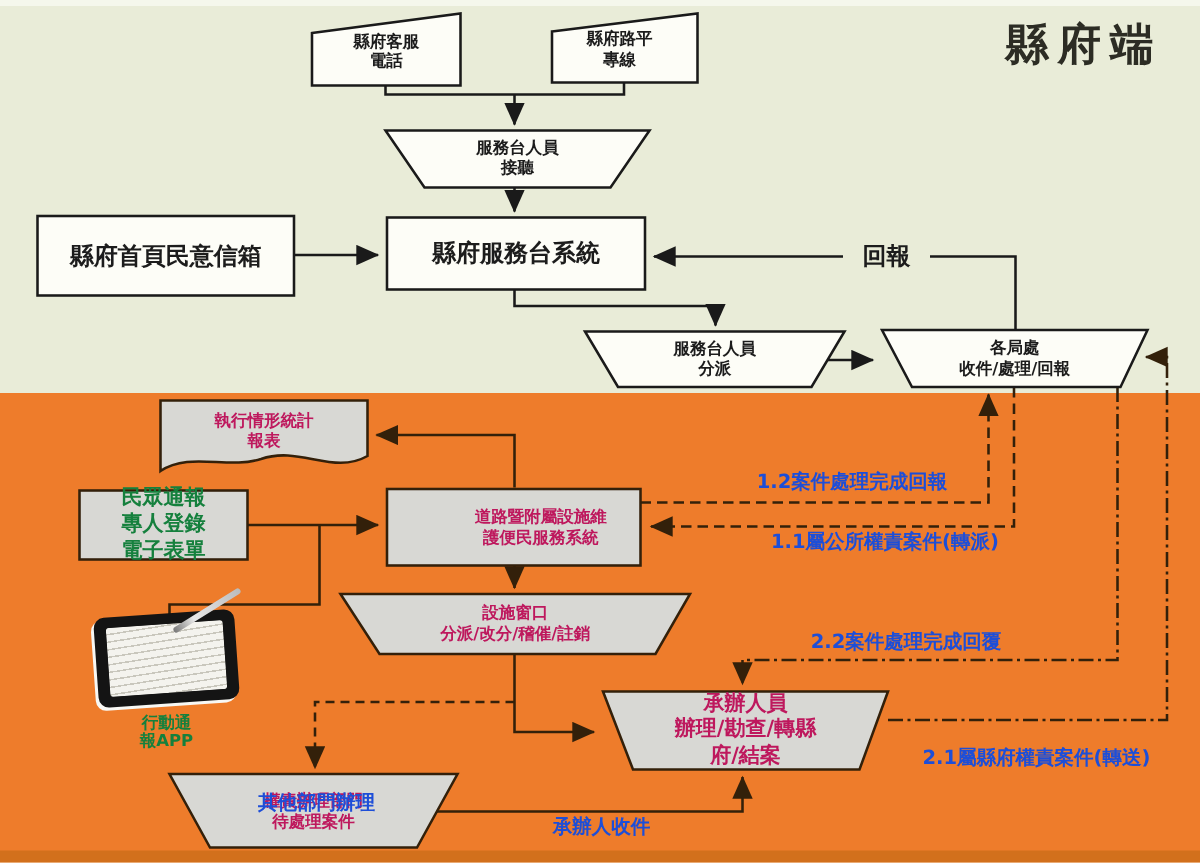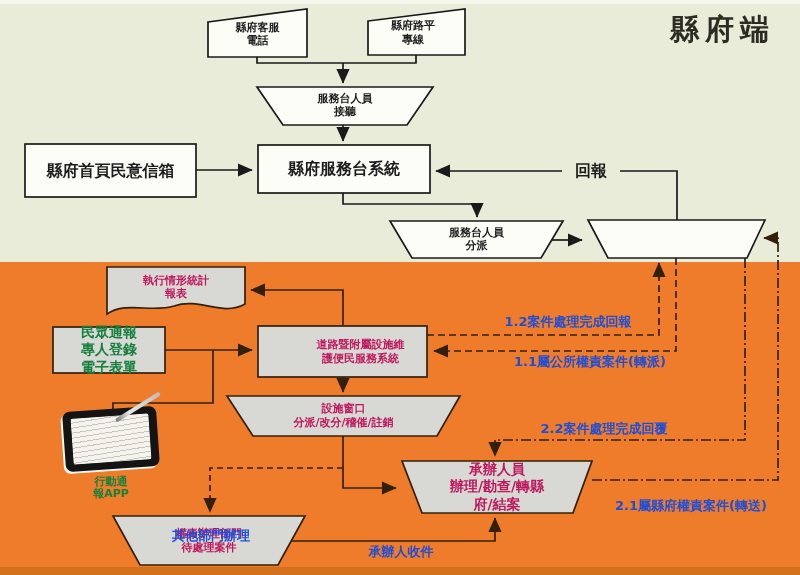--- a/index.html
+++ b/index.html
@@ -106,20 +106,22 @@
   <div class="txt n15" style="left:208px;top:13px;width:99px;height:42px;">縣府客服
 電話</div>
   <div class="txt n15" style="left:368px;top:12px;width:90px;height:41px;">縣府路平
 專線</div>
   <div class="txt n15" style="left:257px;top:86px;width:176px;height:38px;">服務台人員
 接聽</div>
   <div class="txt n16" style="left:25px;top:144px;width:171px;height:53px;">縣府首頁民意信箱</div>
   <div class="txt n16" style="left:258px;top:145px;width:172px;height:48px;">縣府服務台系統</div>
   <div class="txt n15" style="left:390px;top:220px;width:173px;height:38px;">服務台人員
 分派</div>
+  <div class="txt n15" style="left:588px;top:219px;width:177px;height:39px;">各局處
+收件/處理/回報</div>
   <div class="txt n16 reportback" style="left:562px;top:160px;width:52px;height:21px;">回報</div>
 
   <div class="txt n15 orangezone" style="left:107px;top:266px;width:138px;height:42px;">執行情形統計
 報表</div>
   <div class="txt n14 red" style="left:53px;top:327px;width:112px;height:46px;">民眾通報
 專人登錄
 電子表單</div>
   <div class="txt n15 orangezone" style="left:258px;top:326px;width:169px;height:51px;padding-left:18px;">道路暨附屬設施維
 護便民服務系統</div>
   <div class="txt n15 orangezone" style="left:227px;top:395px;width:233px;height:41px;">設施窗口

